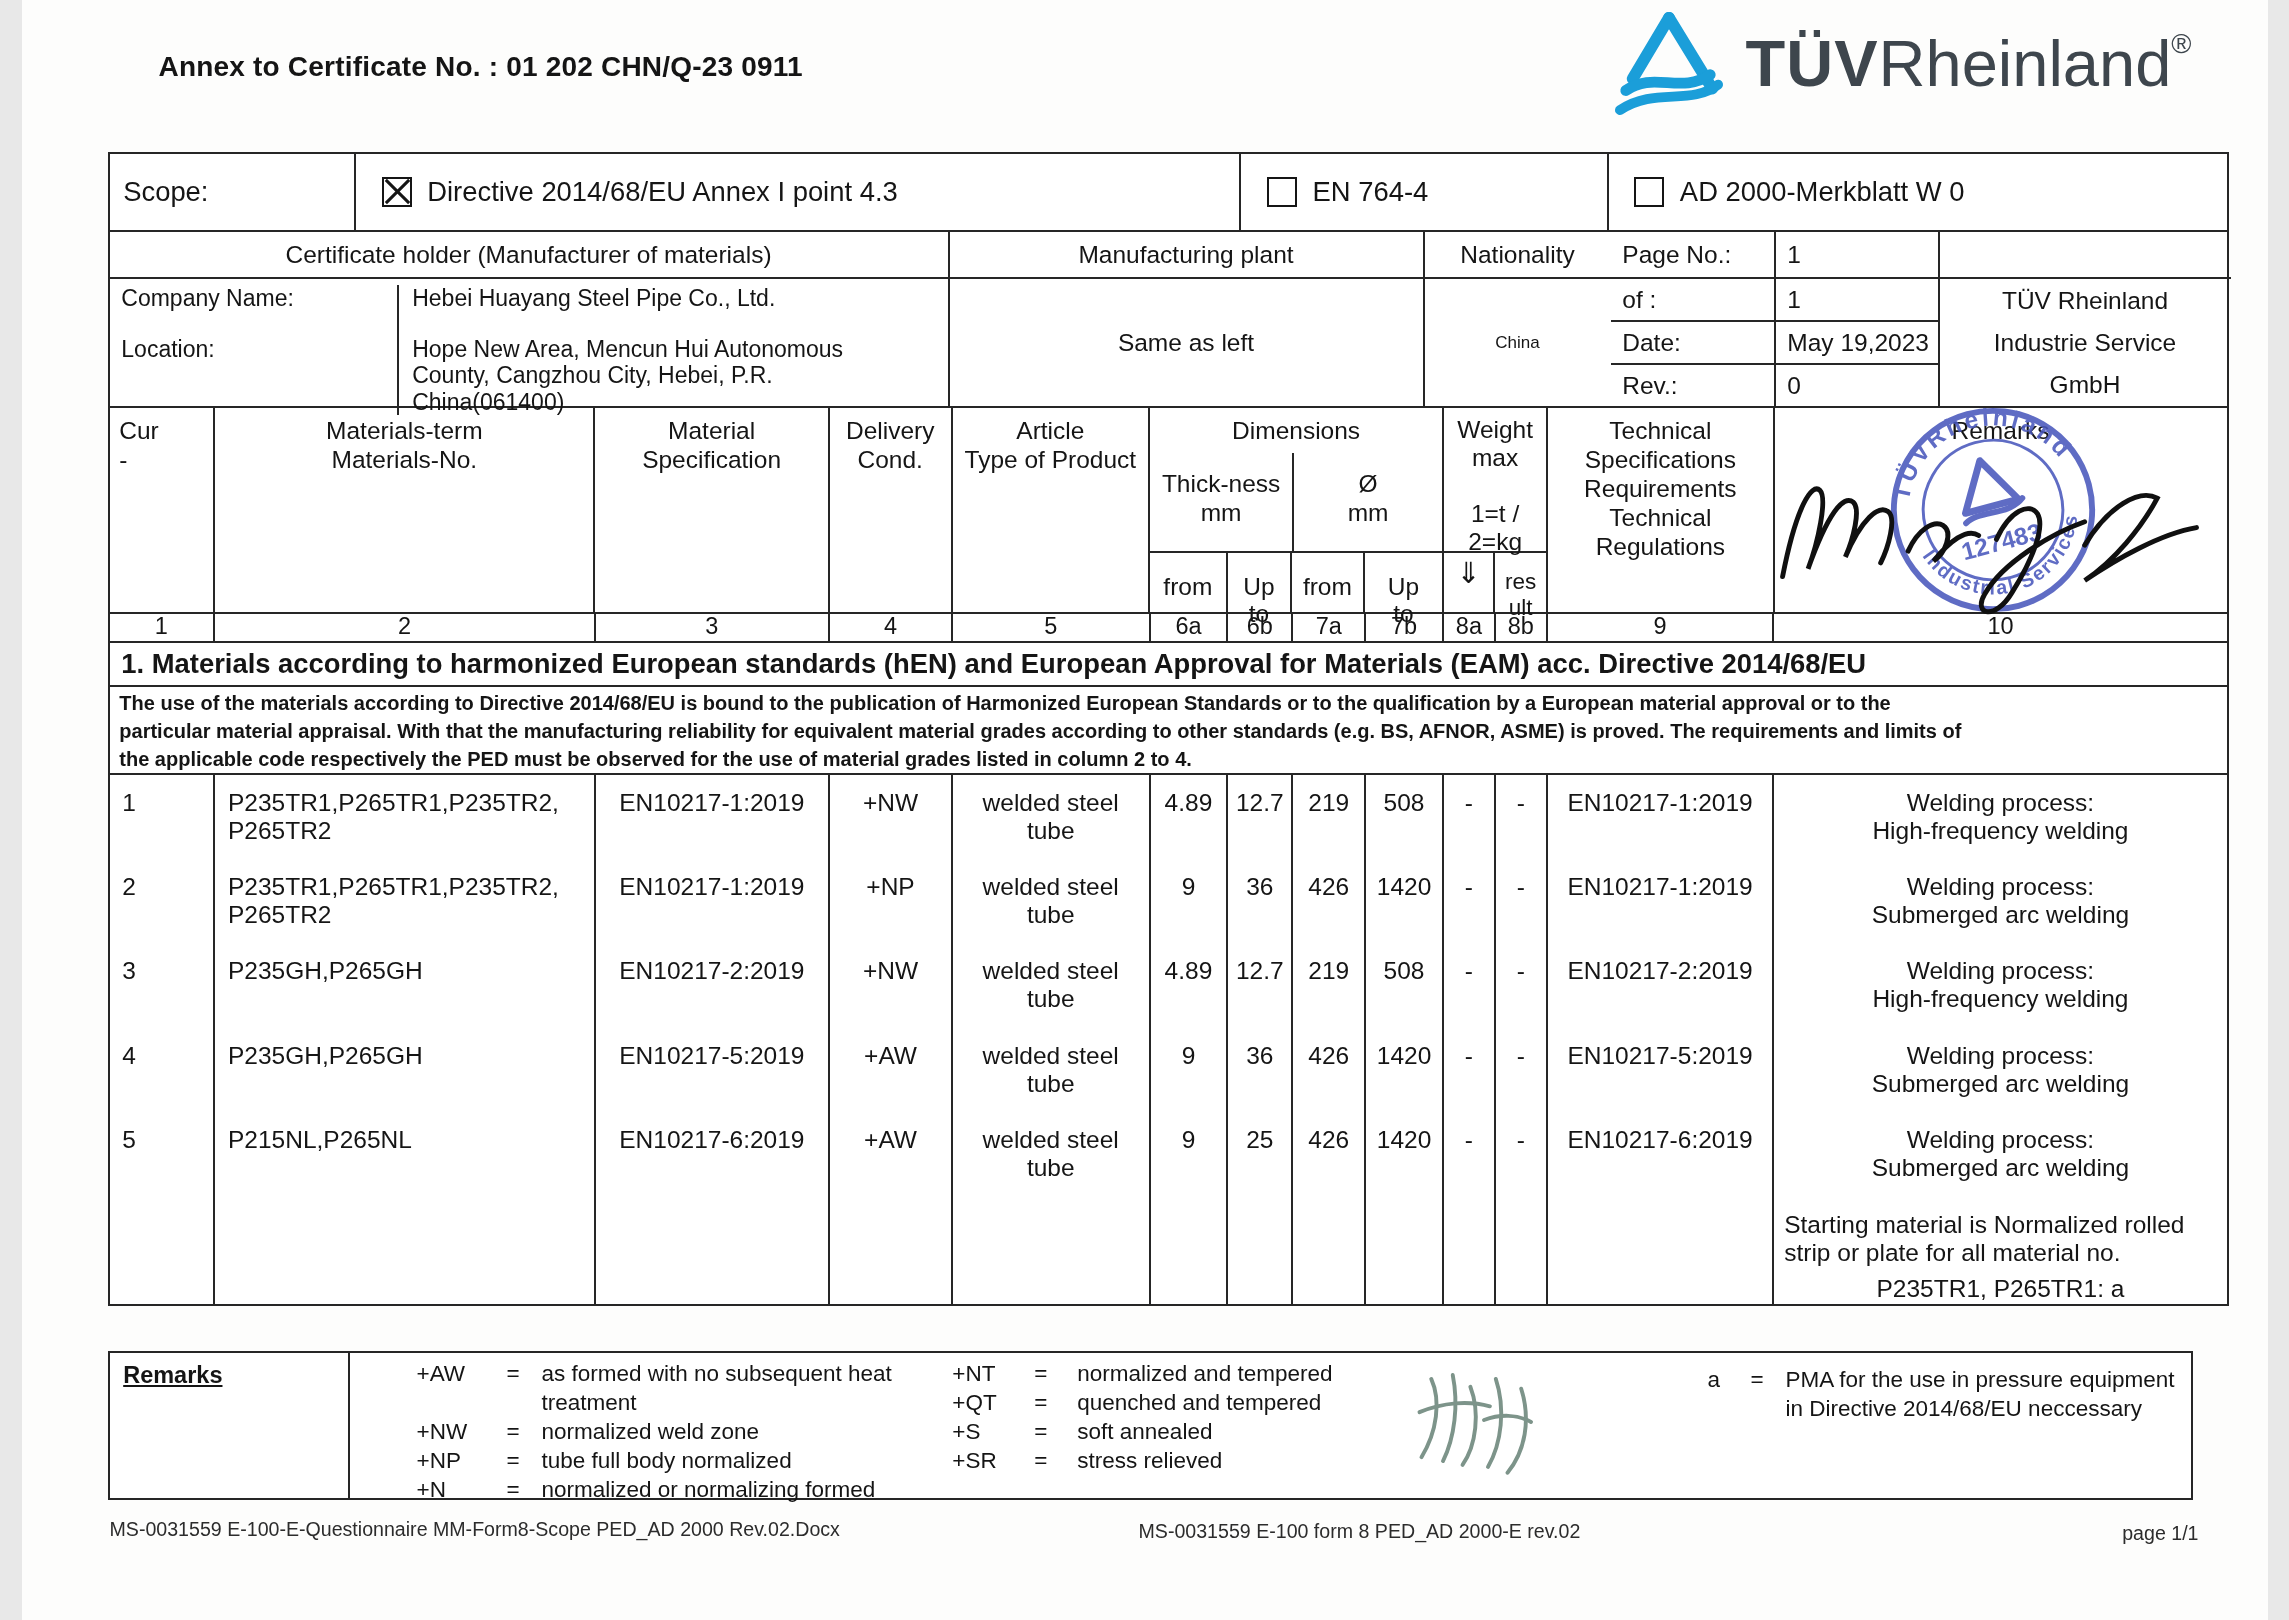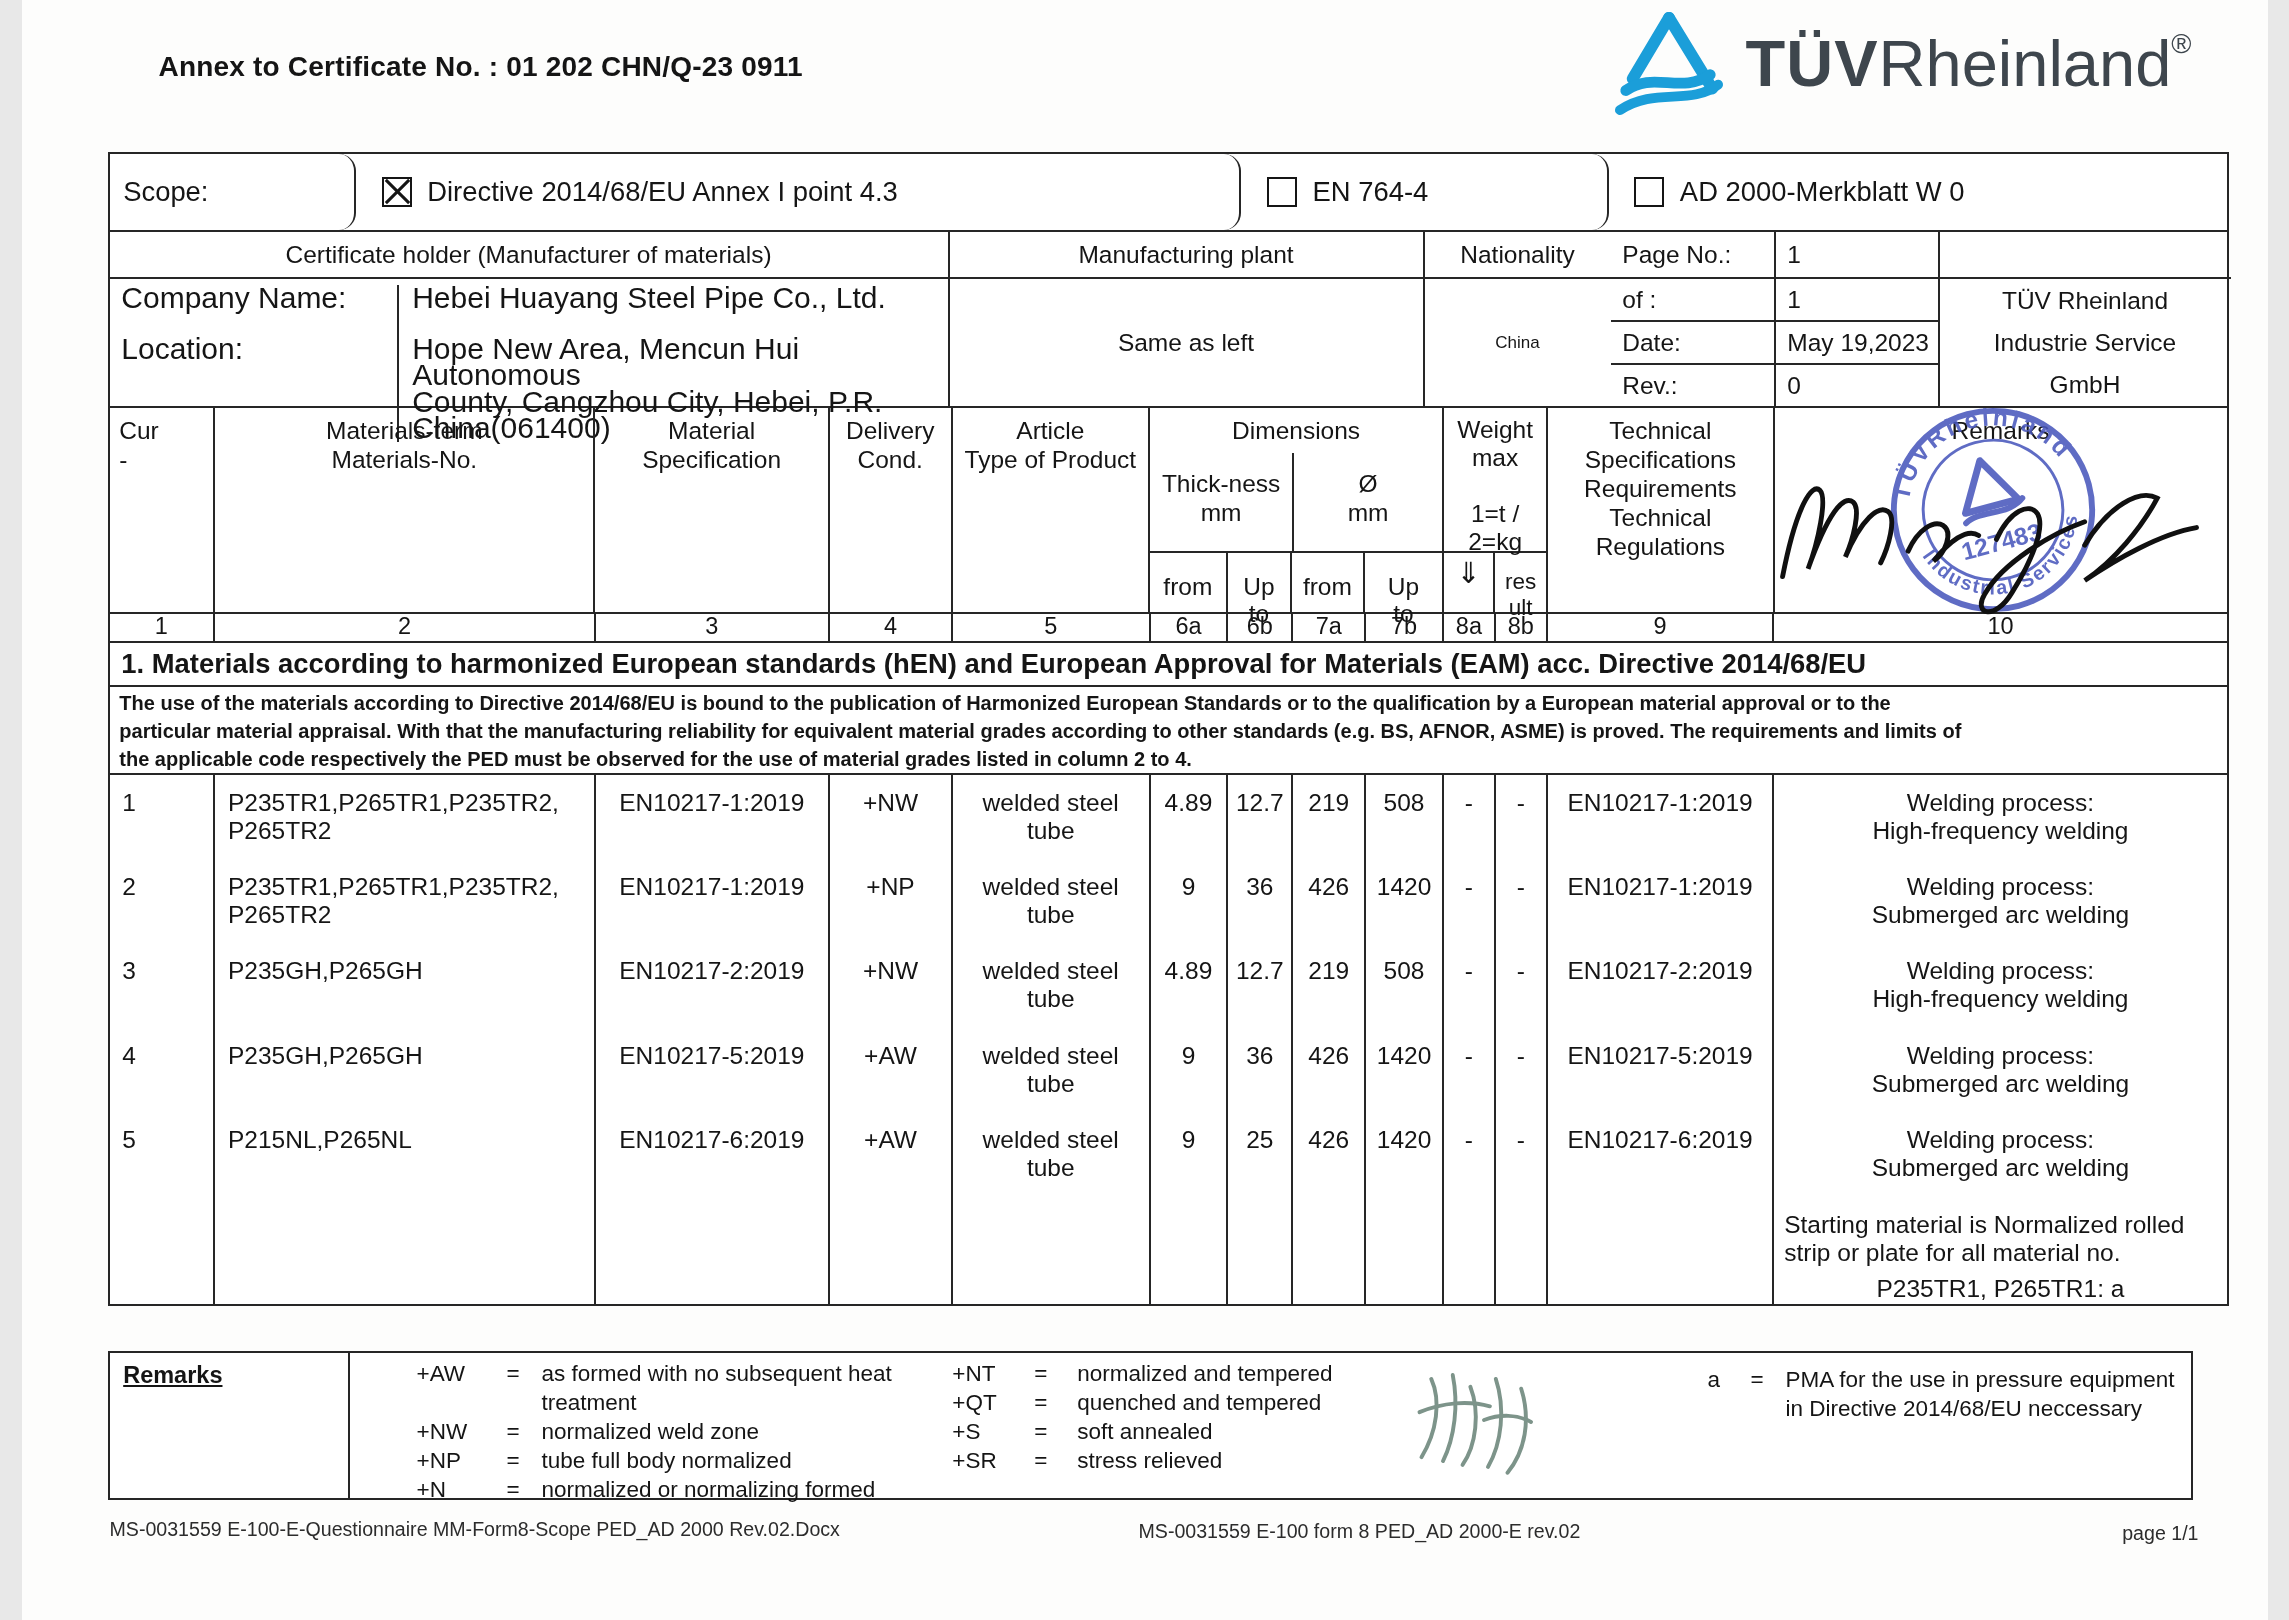--- a/index.html
+++ b/index.html
@@ -24,40 +24,40 @@
   .logo-reg{font-size:27.4px;vertical-align:33px;font-weight:500;}
 
   
   .bigtable{position:absolute;left:86px;top:152px;width:2121px;border:2.9px solid var(--line);background:#fff;}
   .trow{display:flex;border-bottom:2px solid var(--line);}
   .cell{border-right:2px solid var(--line);}
   .cell.last{border-right:none;}
 
   
   .scope-row{height:78px;align-items:center;font-size:27.4px;}
-  .scope-row .cell{height:100%;display:flex;align-items:center;border-radius:17px;}
+  .scope-row .cell{height:100%;display:flex;align-items:center;}
   .sc1{width:247px;padding-left:13.7px;}
   .sc2{width:887px;padding-left:25.5px;}
   .sc3{width:368px;padding-left:25.5px;}
   .sc4{width:619px;padding-left:25.5px;}
   .checkbox{width:30px;height:30px;border:2.9px solid var(--ink);display:inline-block;position:relative;margin-right:15.7px;flex:0 0 auto;background:#fff;}
   .checkbox.checked::before,.checkbox.checked::after{content:"";position:absolute;left:-2.9px;top:10.8px;width:33px;height:2.9px;background:var(--ink);}
   .checkbox.checked::before{transform:rotate(45deg);}
   .checkbox.checked::after{transform:rotate(-45deg);}
 
   
   .holder-block{display:flex;border-bottom:2px solid var(--line);height:176px;}
   .holder-left{width:1502px;}
   .holder-head{height:47px;font-size:24.5px;}
   .holder-head .cell{display:flex;align-items:center;justify-content:center;height:100%;}
   .hh1{width:840px;}
   .hh2{width:475px;}
   .hh3{width:186px;}
   .company-row{height:127px;border-bottom:none;}
-  .company-grid{width:840px;border-right:2px solid var(--line);display:grid;grid-template-columns:289px 549px;grid-template-rows:51px auto;padding-top:5.9px;font-size:30px;line-height:26.5px;}
+  .company-grid{width:840px;border-right:2px solid var(--line);display:grid;grid-template-columns:289px 549px;grid-template-rows:51px auto;padding-top:5.9px;font-size:23px;line-height:26.5px;}
   .cg-lab{padding-left:11.8px;border-right:2px solid var(--line);}
   .cg-val{padding-left:13.7px;}
   .cp-val{width:475px;display:flex;align-items:center;justify-content:center;font-size:24.5px;}
   .cn-val{width:186px;display:flex;align-items:center;justify-content:center;font-size:17px;}
   .meta-grid{width:619px;border-left:0;display:grid;grid-template-columns:165px 164px 291px;grid-template-rows:47px 43px 43px 41px;font-size:24.5px;}
   .m-lab{border-right:2px solid var(--line);border-bottom:2px solid var(--line);display:flex;align-items:center;padding-left:11.8px;}
   .m-val{border-right:2px solid var(--line);border-bottom:2px solid var(--line);display:flex;align-items:center;padding-left:11.8px;}
   .m-lab.nb,.m-val.nb{border-bottom:none;}
   .m-org-empty{border-bottom:2px solid var(--line);}
   .m-org{grid-column:3;grid-row:2/5;display:flex;align-items:center;justify-content:center;text-align:center;line-height:42px;}

